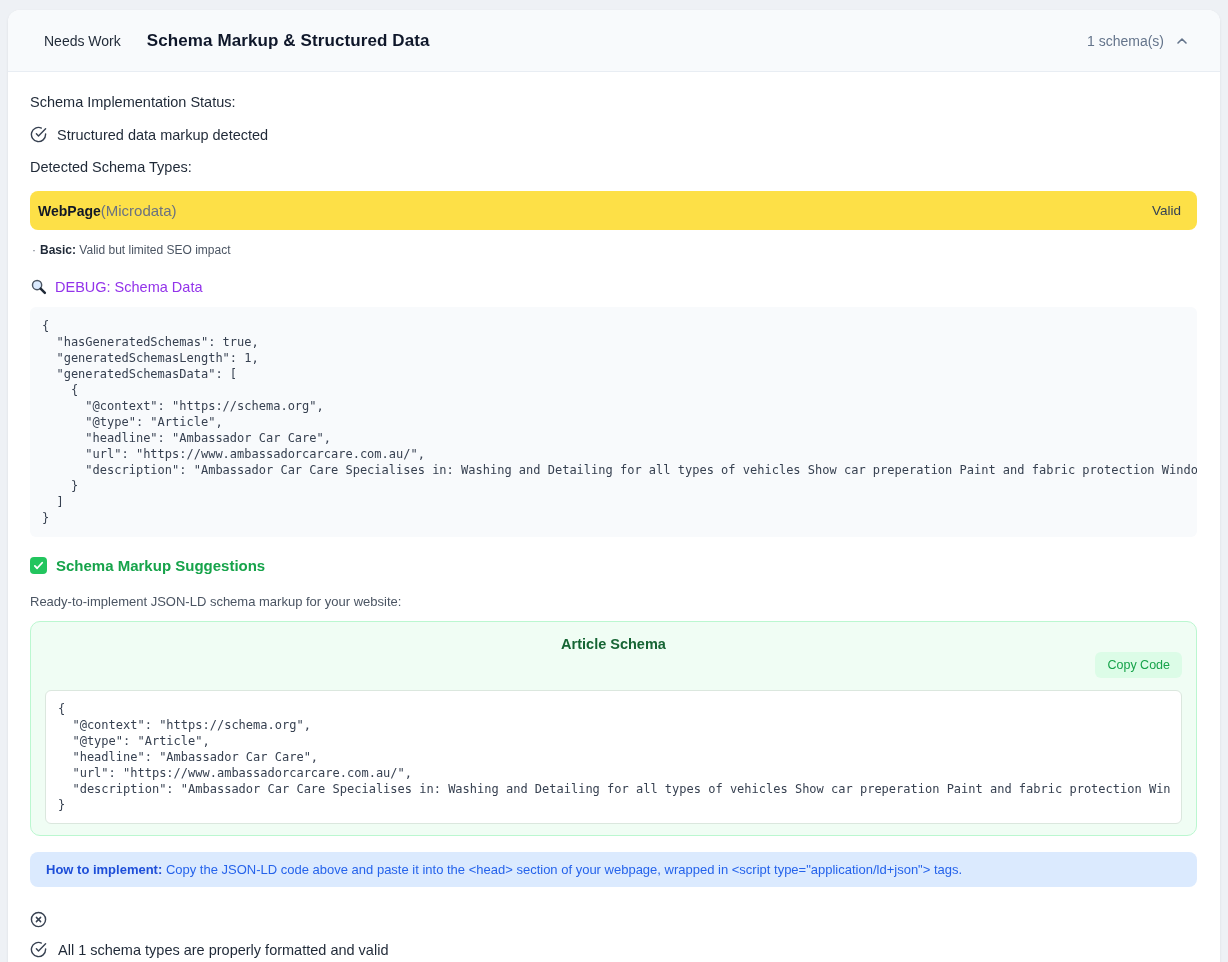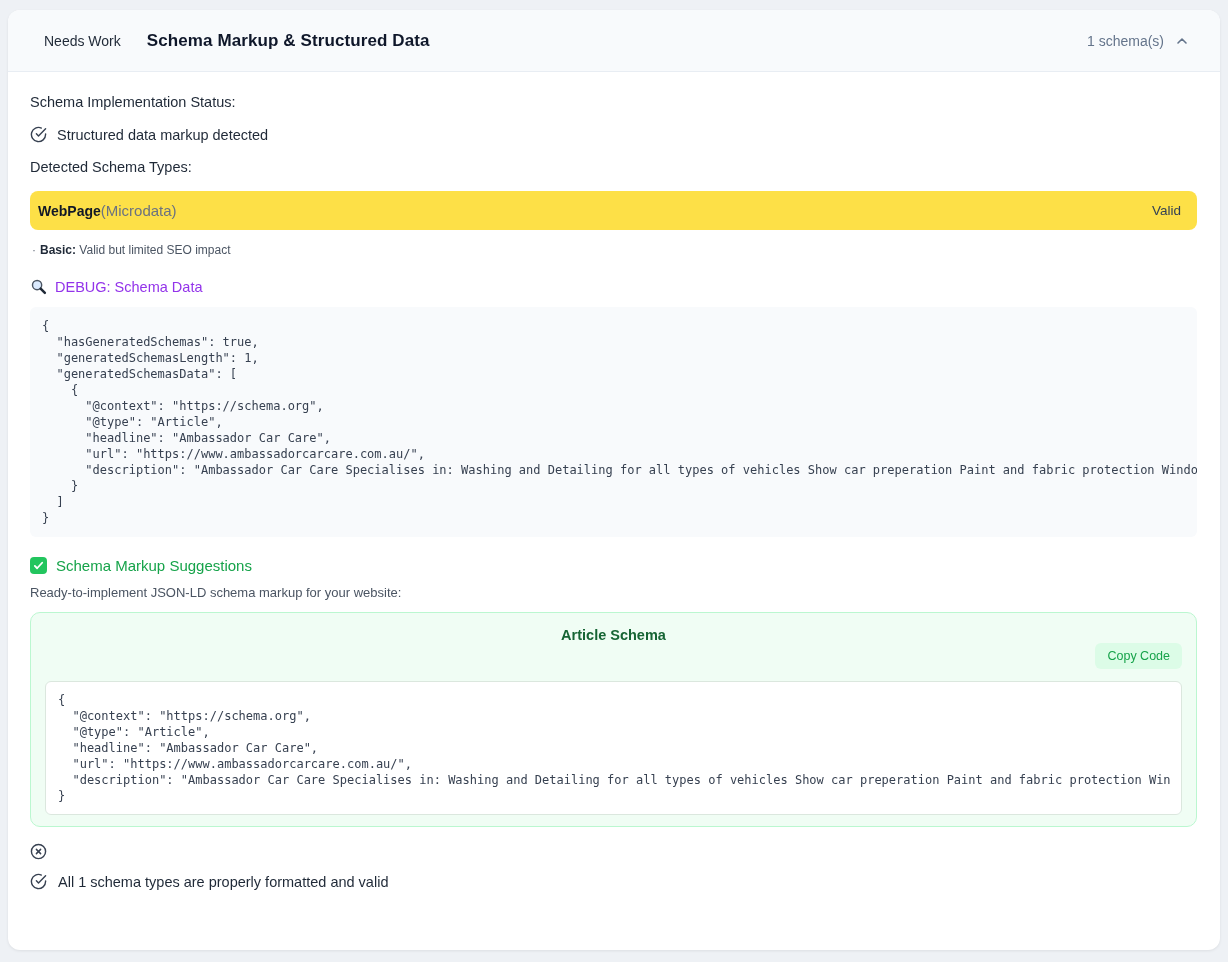--- a/index.html
+++ b/index.html
@@ -106,23 +106,23 @@
     color: #374151;
     white-space: pre;
     overflow: hidden;
     margin-bottom: 20px;
   }
   .suggestions-heading {
     display: flex;
     align-items: center;
     gap: 9px;
     font-size: 15px;
-    font-weight: 400;
+    font-weight: 700;
     color: #16a34a;
-    margin-bottom: 11px;
+    margin-bottom: 20px;
   }
   .check-emoji {
     width: 17px; height: 17px;
     background: #22c55e;
     border-radius: 4px;
     display: inline-flex;
     align-items: center;
     justify-content: center;
     flex: 0 0 auto;
   }
@@ -266,20 +266,23 @@
       </div>
       <pre class="code-block inner">{
   "@context": "https://schema.org",
   "@type": "Article",
   "headline": "Ambassador Car Care",
   "url": "https://www.ambassadorcarcare.com.au/",
   "description": "Ambassador Car Care Specialises in: Washing and Detailing for all types of vehicles Show car preperation Paint and fabric protection Win
 }</pre>
     </div>
 
+    <div class="implement-note">
+      <b>How to implement:</b><span> Copy the JSON-LD code above and paste it into the &lt;head&gt; section of your webpage, wrapped in &lt;script type="application/ld+json"&gt; tags.</span>
+    </div>
 
     <div class="finding-row">
       <span>
         <svg width="17" height="17" viewBox="0 0 24 24" fill="none" stroke="#374151" stroke-width="2" stroke-linecap="round" stroke-linejoin="round">
             <circle cx="12" cy="12" r="10"></circle>
             <line x1="15" y1="9" x2="9" y2="15"></line>
             <line x1="9" y1="9" x2="15" y2="15"></line>
           </svg>
       </span>
     </div>

